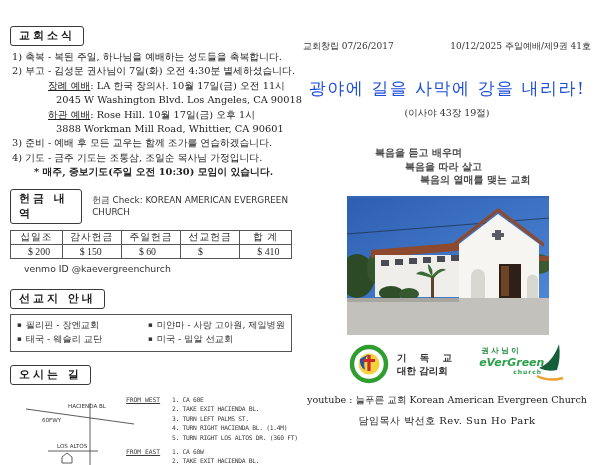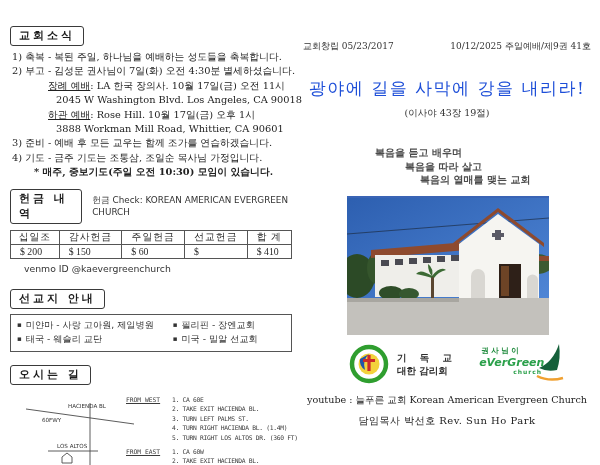--- a/index.html
+++ b/index.html
@@ -27,21 +27,21 @@
   .u{text-decoration:underline;}
 
   
   .offer-head{margin-top:9px;display:flex;align-items:center;gap:10px;}
   .check-line{font-family:"DejaVu Sans","Liberation Sans",sans-serif;font-size:8.8px;color:#333;}
   table.offer{border-collapse:collapse;margin-top:6px;width:282px;}
   table.offer th,table.offer td{
     border:1px solid #555;font-size:9.8px;height:13px;padding:0 2px;font-weight:normal;font-family:Liberation Serif, serif;
   }
   table.offer th{text-align:center;letter-spacing:1px;}
-  table.offer td{text-align:left;padding-left:9px;}
+  table.offer td{text-align:left;padding-left:17px;}
   .venmo{margin-top:4px;padding-left:14px;font-family:"DejaVu Sans","Liberation Sans",sans-serif;font-size:9.3px;color:#333;}
 
   
   .missions-label{margin-top:13px;}
   .mission-box{
     border:1px solid #555;margin-top:5px;padding:3px 6px 4px;width:268px;
     display:grid;grid-template-columns:1.35fr 1fr;column-gap:4px;
     font-family:"DejaVu Sans","Liberation Sans",sans-serif;font-size:9.2px;line-height:14.5px;color:#333;
   }
   .mission-item{white-space:nowrap;}
@@ -125,22 +125,22 @@
       <td>$ 410</td>
     </tr>
   </tbody>
     </table>
   <div class="venmo">venmo  ID @kaevergreenchurch</div>
 
   <div class="missions-label">
     <span class="sec-label">선교지 안내</span>
   </div>
   <div class="mission-box">
+    <div class="mission-item"><span class="b">▪</span><span>필리핀 - 장엔교회</span></div>
     <div class="mission-item"><span class="b">▪</span><span>미얀마 - 사랑 고아원, 제일병원</span></div>
-    <div class="mission-item"><span class="b">▪</span><span>필리핀 - 장엔교회</span></div>
     <div class="mission-item"><span class="b">▪</span><span>태국 - 웨슬리 교단</span></div>
     <div class="mission-item"><span class="b">▪</span><span>미국 - 밀알 선교회</span></div>
   </div>
 
   <div class="dir-label-box">
     <span class="sec-label">오시는 길</span>
   </div>
   <div class="map-wrap">
     <svg class="map" width="122" height="96" viewBox="0 0 122 96">
       <line x1="78" y1="2" x2="78" y2="94"></line>
@@ -172,21 +172,21 @@
 
         </div>
       </div>
     </div>
   </div>
 
 </div>
 
 <div class="page page-right">
   <div class="hdr">
-    <span>교회창립 05/23/2017</span>
+    <span>교회창립 07/26/2017</span>
     <span>10/12/2025 주일예배/제9권 41호</span>
   </div>
   <div class="title">광야에 길을 사막에 강을 내리라!</div>
   <div class="verse">(이사야 43장 19절)</div>
   <div class="motto">
     <div class="m0">복음을 듣고 배우며</div>
     <div class="m1">복음을 따라 살고</div>
     <div class="m2">복음의 열매를 맺는 교회</div>
   </div>
   <div class="divider"></div>

